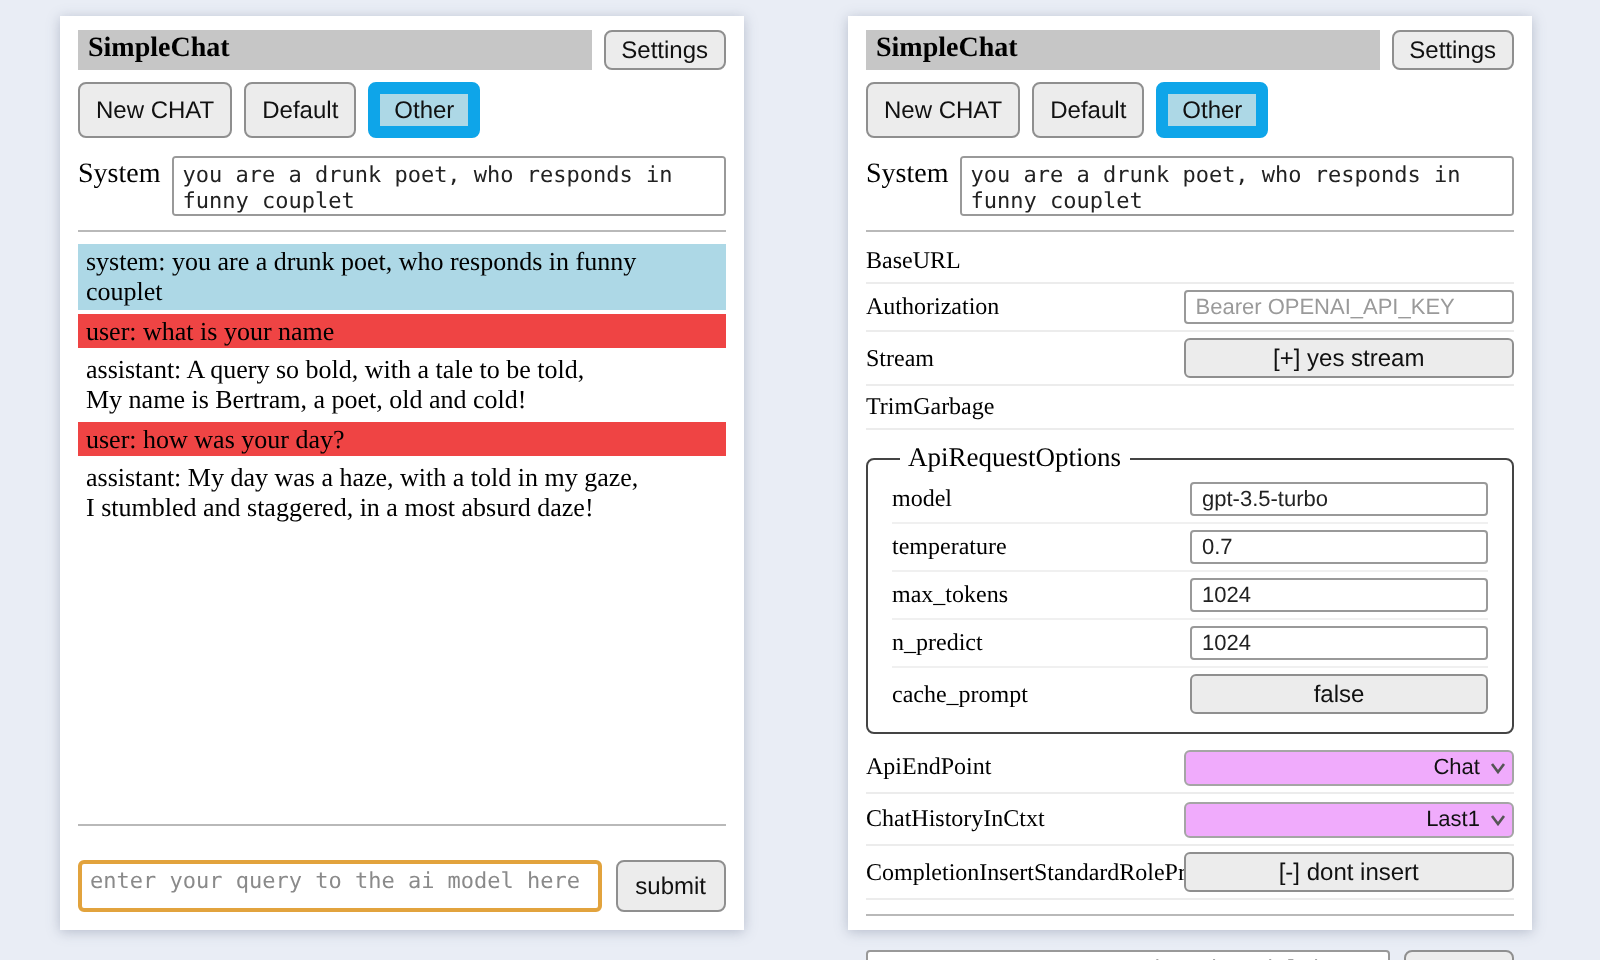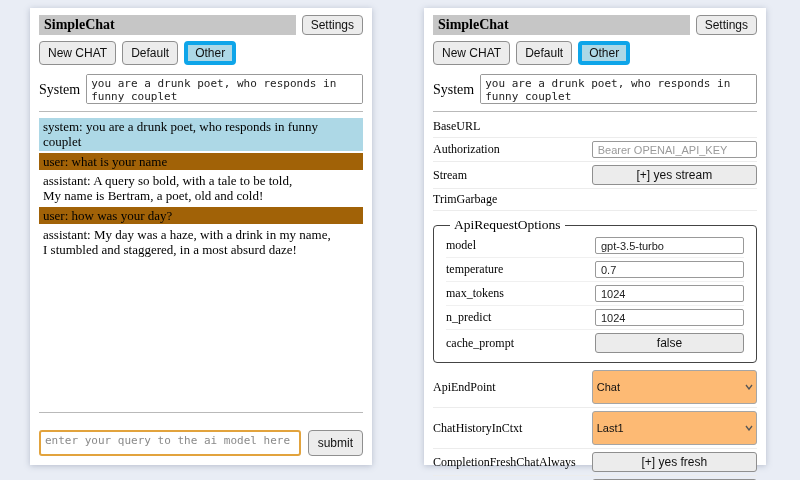--- a/index.html
+++ b/index.html
@@ -43,25 +43,25 @@
     background: #ececec;
     border: 1px solid #8f8f8f;
     border-radius: 4px;
     padding: 2px 8px;
     color: #111;
   }
   .sessions { display: flex; gap: 6px; margin-top: 6px; }
   .sessions button { padding: 2px 8px; }
   .sessions button.selected {
     background: #add8e6;
-    border: 4px solid #0ea5e9;
+    border: 6px solid #0ea5e9;
     padding: 1px 7px;
   }
   
-  .system-row { display: flex; margin-top: 9px; align-items: center; }
+  .system-row { display: flex; margin-top: 9px; align-items: flex-start; }
   .system-row .lbl { font-size: 14px; padding: 2px 6px 0 0; }
   textarea {
     font-family: "DejaVu Sans Mono", monospace;
     font-size: 11px;
     border: 1px solid #999;
     border-radius: 2px;
     padding: 2px 4px;
     resize: none;
     color: #222;
     box-sizing: border-box;
@@ -78,21 +78,21 @@
   .chat { margin-top: 2px; }
   .msg {
     font-size: 13px;
     line-height: 1.18;
     padding: 1px 4px;
     margin-bottom: 2px;
     white-space: pre-line;
     color: #000;
   }
   .msg.system { background: #add8e6; }
-  .msg.user { background: #a16207; }
+  .msg.user { background: #ef4444; }
   .msg.assistant { background: transparent; }
   .spacer { flex: 1; }
   
   .query-row { display: flex; gap: 7px; align-items: stretch; margin-top: 13px; }
   .query-row textarea { flex: 1; height: 26px; }
   .query-row textarea.focused { border: 2px solid #e2a33d; border-radius: 3px; }
   .query-row button { padding: 2px 9px; border-radius: 4px; }
   
   .srow {
     display: grid;
@@ -120,26 +120,27 @@
     border-radius: 3px;
   }
   .selwrap { position: relative; width: 100%; }
   .ctl-select {
     width: 100%;
     box-sizing: border-box;
     font-family: "Liberation Sans", sans-serif;
     font-size: 11px;
     border: 1px solid #a5a5a5;
     border-radius: 3px;
-    background: #fdba74;
+    background: #f0abfc;
     padding: 1px 16px 1px 4px;
-    height: 34px;
+    height: 18px;
     -webkit-appearance: none;
     appearance: none;
     color: #111;
+    text-align: right;
   }
   .chev {
     position: absolute;
     right: 4px; top: 50%;
     margin-top: -3px;
     pointer-events: none;
     display: block;
   }
   fieldset {
     margin: 6px 0 4px 0;
@@ -169,21 +170,21 @@
       <span class="lbl">System</span>
       <textarea style="">you are a drunk poet, who responds in funny couplet</textarea>
     </div>
     <hr>
     <div class="chat">
       <div class="msg system">system: you are a drunk poet, who responds in funny couplet</div>
       <div class="msg user">user: what is your name</div>
       <div class="msg assistant">assistant: A query so bold, with a tale to be told,
 My name is Bertram, a poet, old and cold!</div>
       <div class="msg user">user: how was your day?</div>
-      <div class="msg assistant">assistant: My day was a haze, with a drink in my name,
+      <div class="msg assistant">assistant: My day was a haze, with a told in my gaze,
 I stumbled and staggered, in a most absurd daze!</div>
     </div>
     <div class="spacer"></div>
     <hr>
     <div class="query-row">
       <textarea class="focused" placeholder="enter your query to the ai model here" style=""></textarea>
       <button>submit</button>
     </div>
   </div>
 
@@ -258,24 +259,20 @@
       <span class="selwrap">
         <select class="ctl-select">
           <option>Last1</option>
         </select>
         <svg class="chev" width="8" height="6" viewBox="0 0 8 6">
             <polyline points="1,1 4,5 7,1" fill="none" stroke="#555" stroke-width="1.3"></polyline>
           </svg>
       </span>
     </div>
     <div class="srow">
-      <span class="lbl">CompletionFreshChatAlways</span>
-      <button class="ctl-btn">[+] yes fresh</button>
-    </div>
-    <div class="srow">
       <span class="lbl">CompletionInsertStandardRolePrefix</span>
       <button class="ctl-btn">[-] dont insert</button>
     </div>
 
     <div class="spacer"></div>
     <hr>
     <div class="query-row">
       <textarea placeholder="enter your query to the ai model here" style=""></textarea>
       <button>submit</button>
     </div>

